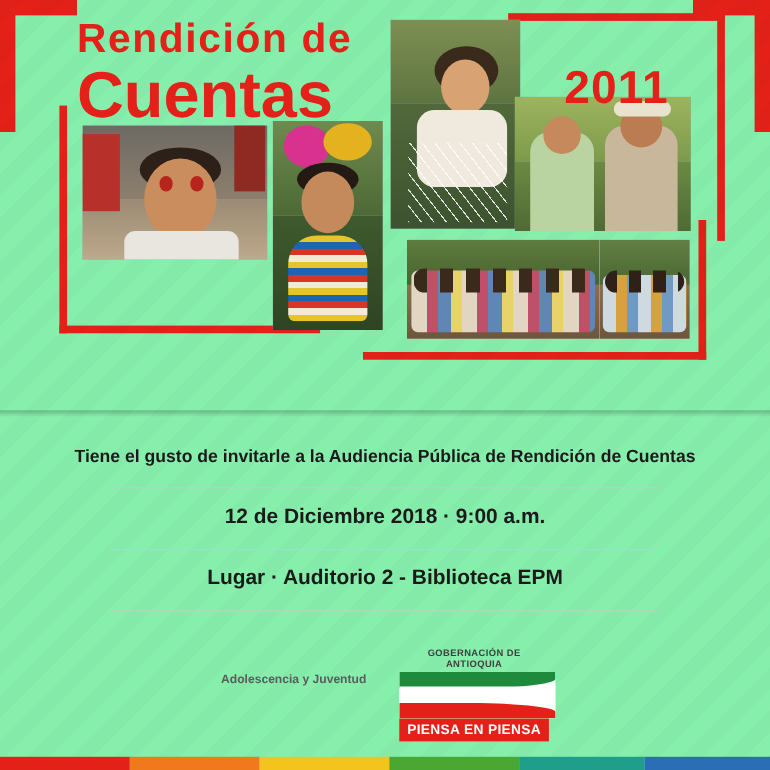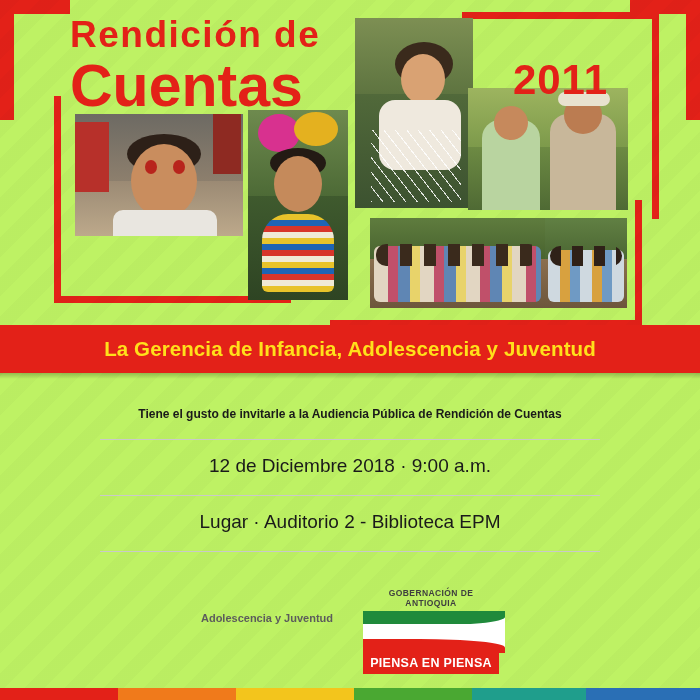--- a/index.html
+++ b/index.html
@@ -10,21 +10,21 @@
     width: 700px;
     height: 700px;
     font-family: "Liberation Sans", sans-serif;
     background: #ffffff;
     overflow: hidden;
   }
   .poster {
     position: relative;
     width: 700px;
     height: 700px;
-    background: #bef264;
+    background: #86efac;
     overflow: hidden;
   }
 
   
   .corner {
     position: absolute;
     background: #e32118;
   }
   .c-tl-v { left: 0; top: 0; width: 14px; height: 120px; }
   .c-tl-h { left: 0; top: 0; width: 70px; height: 14px; }
@@ -189,34 +189,34 @@
   
   .info {
     position: absolute;
     left: 0;
     top: 385px;
     width: 700px;
     text-align: center;
     z-index: 6;
   }
   .info .intro {
-    font-size: 12px;
+    font-size: 16px;
     font-weight: bold;
     color: #1a1a1a;
     margin-top: 22px;
   }
   .rule {
     width: 500px;
     height: 1px;
     background: #c9c9c9;
     margin: 18px auto 0 auto;
   }
   .info .detail {
     font-size: 19px;
-    font-weight: normal;
+    font-weight: bold;
     color: #1a1a1a;
     margin-top: 15px;
   }
 
   
   .logos {
     position: absolute;
     left: 0;
     top: 588px;
     width: 700px;
@@ -380,23 +380,20 @@
     <div class="heads"></div>
   </div>
 
   <div class="photo p6">
     <div class="sky"></div>
     <div class="ground"></div>
     <div class="row"></div>
     <div class="heads"></div>
   </div>
 
-  <div class="banner">
-    <div class="btext">La Gerencia de Infancia, Adolescencia y Juventud</div>
-  </div>
   <div class="banner-shadow"></div>
 
   <div class="info">
     <div class="intro">Tiene el gusto de invitarle a la Audiencia Pública de Rendición de Cuentas</div>
     <div class="rule"></div>
     <div class="detail">12 de Diciembre 2018  ·  9:00 a.m.</div>
     <div class="rule"></div>
     <div class="detail">Lugar · Auditorio 2 - Biblioteca EPM</div>
     <div class="rule"></div>
   </div>

